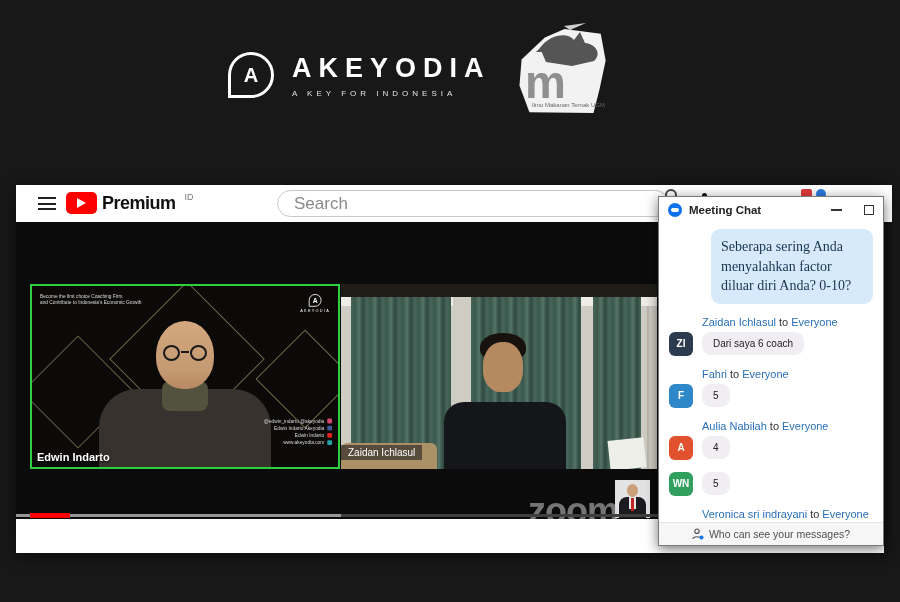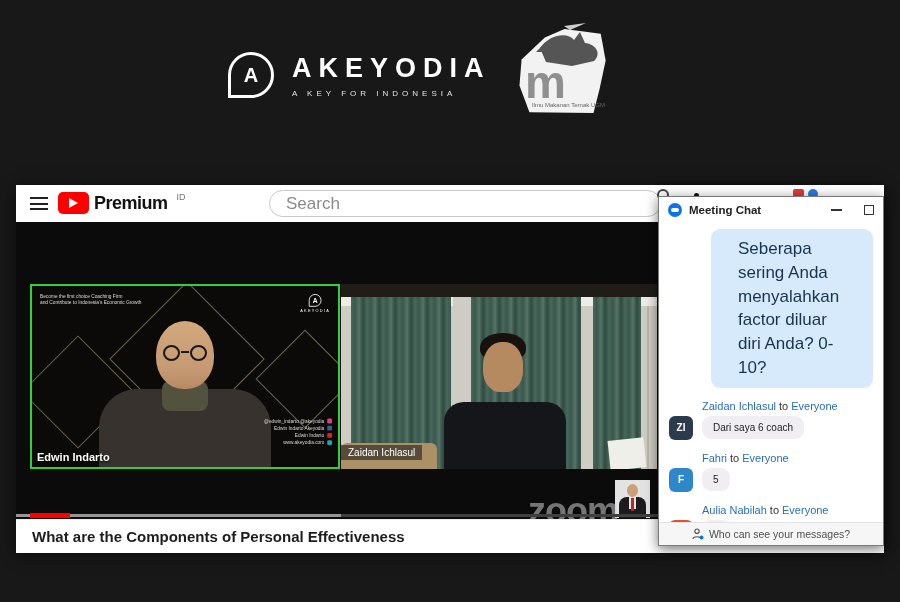--- a/index.html
+++ b/index.html
@@ -11,21 +11,21 @@
   .ak-mark{width:46px;height:46px;border:3px solid #fff;border-radius:50% 50% 50% 0;
            display:flex;align-items:center;justify-content:center;color:#fff;font-weight:bold;font-size:20px;}
   .ak-words{color:#fff;}
   .ak-name{font-size:27px;font-weight:bold;letter-spacing:7px;}
   .ak-tag{font-size:8px;letter-spacing:4px;color:#e3e3e3;margin-top:5px;}
   .imt-logo{position:absolute;left:512px;top:22px;width:100px;height:98px;}
 
   
   .yt-window{position:absolute;left:16px;top:185px;width:868px;height:368px;background:#fff;
              box-shadow:0 2px 14px rgba(0,0,0,.6);}
-  .yt-header{position:absolute;left:0;top:0;width:100%;height:37px;background:#fff;}
+  .yt-header{position:absolute;left:8px;top:0;width:100%;height:37px;background:#fff;}
   .hamburger{position:absolute;left:14px;top:12px;width:18px;height:13px;display:flex;flex-direction:column;justify-content:space-between;cursor:pointer;}
   .hamburger span{display:block;height:2px;background:#212121;}
   .yt-logo{position:absolute;left:42px;top:7px;display:flex;align-items:flex-start;cursor:pointer;}
   .yt-play-badge{width:31px;height:22px;background:#f00;border-radius:5px;position:relative;}
   .yt-play-badge i{position:absolute;left:11px;top:5.5px;width:0;height:0;border-left:9px solid #fff;border-top:5.5px solid transparent;border-bottom:5.5px solid transparent;}
   .yt-wordmark{font-size:18px;font-weight:bold;color:#111;margin-left:5px;letter-spacing:-.5px;line-height:22px;}
   .yt-region{font-size:9px;color:#777;margin-left:9px;line-height:10px;}
   .yt-search{position:absolute;left:253px;top:5px;width:392px;height:27px;border:1px solid #c8c8c8;border-radius:14px;
              background:#fff;display:flex;align-items:center;padding-left:14px;}
   .yt-search input{border:none;outline:none;font-size:17px;color:#333;width:90%;background:transparent;}
@@ -97,22 +97,22 @@
   
   .chat{position:absolute;left:658px;top:196px;width:226px;height:350px;background:#fff;border:1px solid #7a7a7a;
         box-shadow:0 3px 12px rgba(0,0,0,.55);z-index:5;display:flex;flex-direction:column;}
   .chat-titlebar{height:26px;display:flex;align-items:center;padding:0 9px;flex:none;}
   .chat-ic{width:14px;height:14px;background:#0e72ed;border-radius:50%;position:relative;flex:none;}
   .chat-ic i{position:absolute;left:3px;top:4.5px;width:8px;height:4px;background:#fff;border-radius:2px;}
   .chat-title{font-size:11.5px;font-weight:600;color:#222;margin-left:7px;flex:1;}
   .win-min{width:11px;height:2px;background:#333;margin-right:22px;cursor:pointer;}
   .win-max{width:10px;height:10px;border:1.5px solid #333;cursor:pointer;}
   .chat-body{flex:1;overflow:hidden;padding:6px 10px 0 10px;position:relative;}
-  .own-bubble{margin-left:auto;width:162px;background:#d6eafb;border-radius:9px;padding:8px 27px;
-              font-size:17px;line-height:1.4;color:#17344e;}
+  .own-bubble{margin-left:auto;width:162px;background:#d6eafb;border-radius:9px;padding:8px 10px;
+              font-size:14px;line-height:1.4;color:#17344e;font-family:Liberation Serif, serif;}
   .msg{margin-top:12px;}
   .msg-namerow{padding-left:33px;font-size:11px;color:#222;}
   .msg-namerow .nm{color:#2a6fb8;cursor:pointer;}
   .msg-namerow .to{margin:0 3px;color:#333;}
   .msg-bodyrow{display:flex;align-items:flex-start;margin-top:4px;}
   .avatar{width:24px;height:24px;border-radius:6px;color:#fff;font-size:10px;font-weight:bold;
           display:flex;align-items:center;justify-content:center;flex:none;}
   .bubble{margin-left:9px;background:#f0edf3;border-radius:9px;padding:6px 11px;font-size:10px;color:#222;min-width:14px;min-height:13px;}
   .chat-footer{height:23px;background:#f6f6f6;border-top:1px solid #e3e3e3;display:flex;align-items:center;justify-content:center;gap:5px;flex:none;cursor:pointer;}
   .chat-footer .txt{font-size:10.5px;color:#4f4f4f;}
@@ -232,23 +232,20 @@
       </div>
       <div class="zoom-mark">zoom</div>
 
       <div class="progress">
         <div class="prog-buf"></div>
         <div class="prog-play"></div>
       </div>
 
     </div>
 
-    <div class="yt-footer">
-      <div class="yt-title">What are the Components of Personal Effectiveness</div>
-    </div>
   </div>
 
   <div class="chat">
     <div class="chat-titlebar">
       <span class="chat-ic">
           <i></i>
         </span>
       <span class="chat-title">Meeting Chat</span>
       <span class="win-min"></span>
       <span class="win-max"></span>

